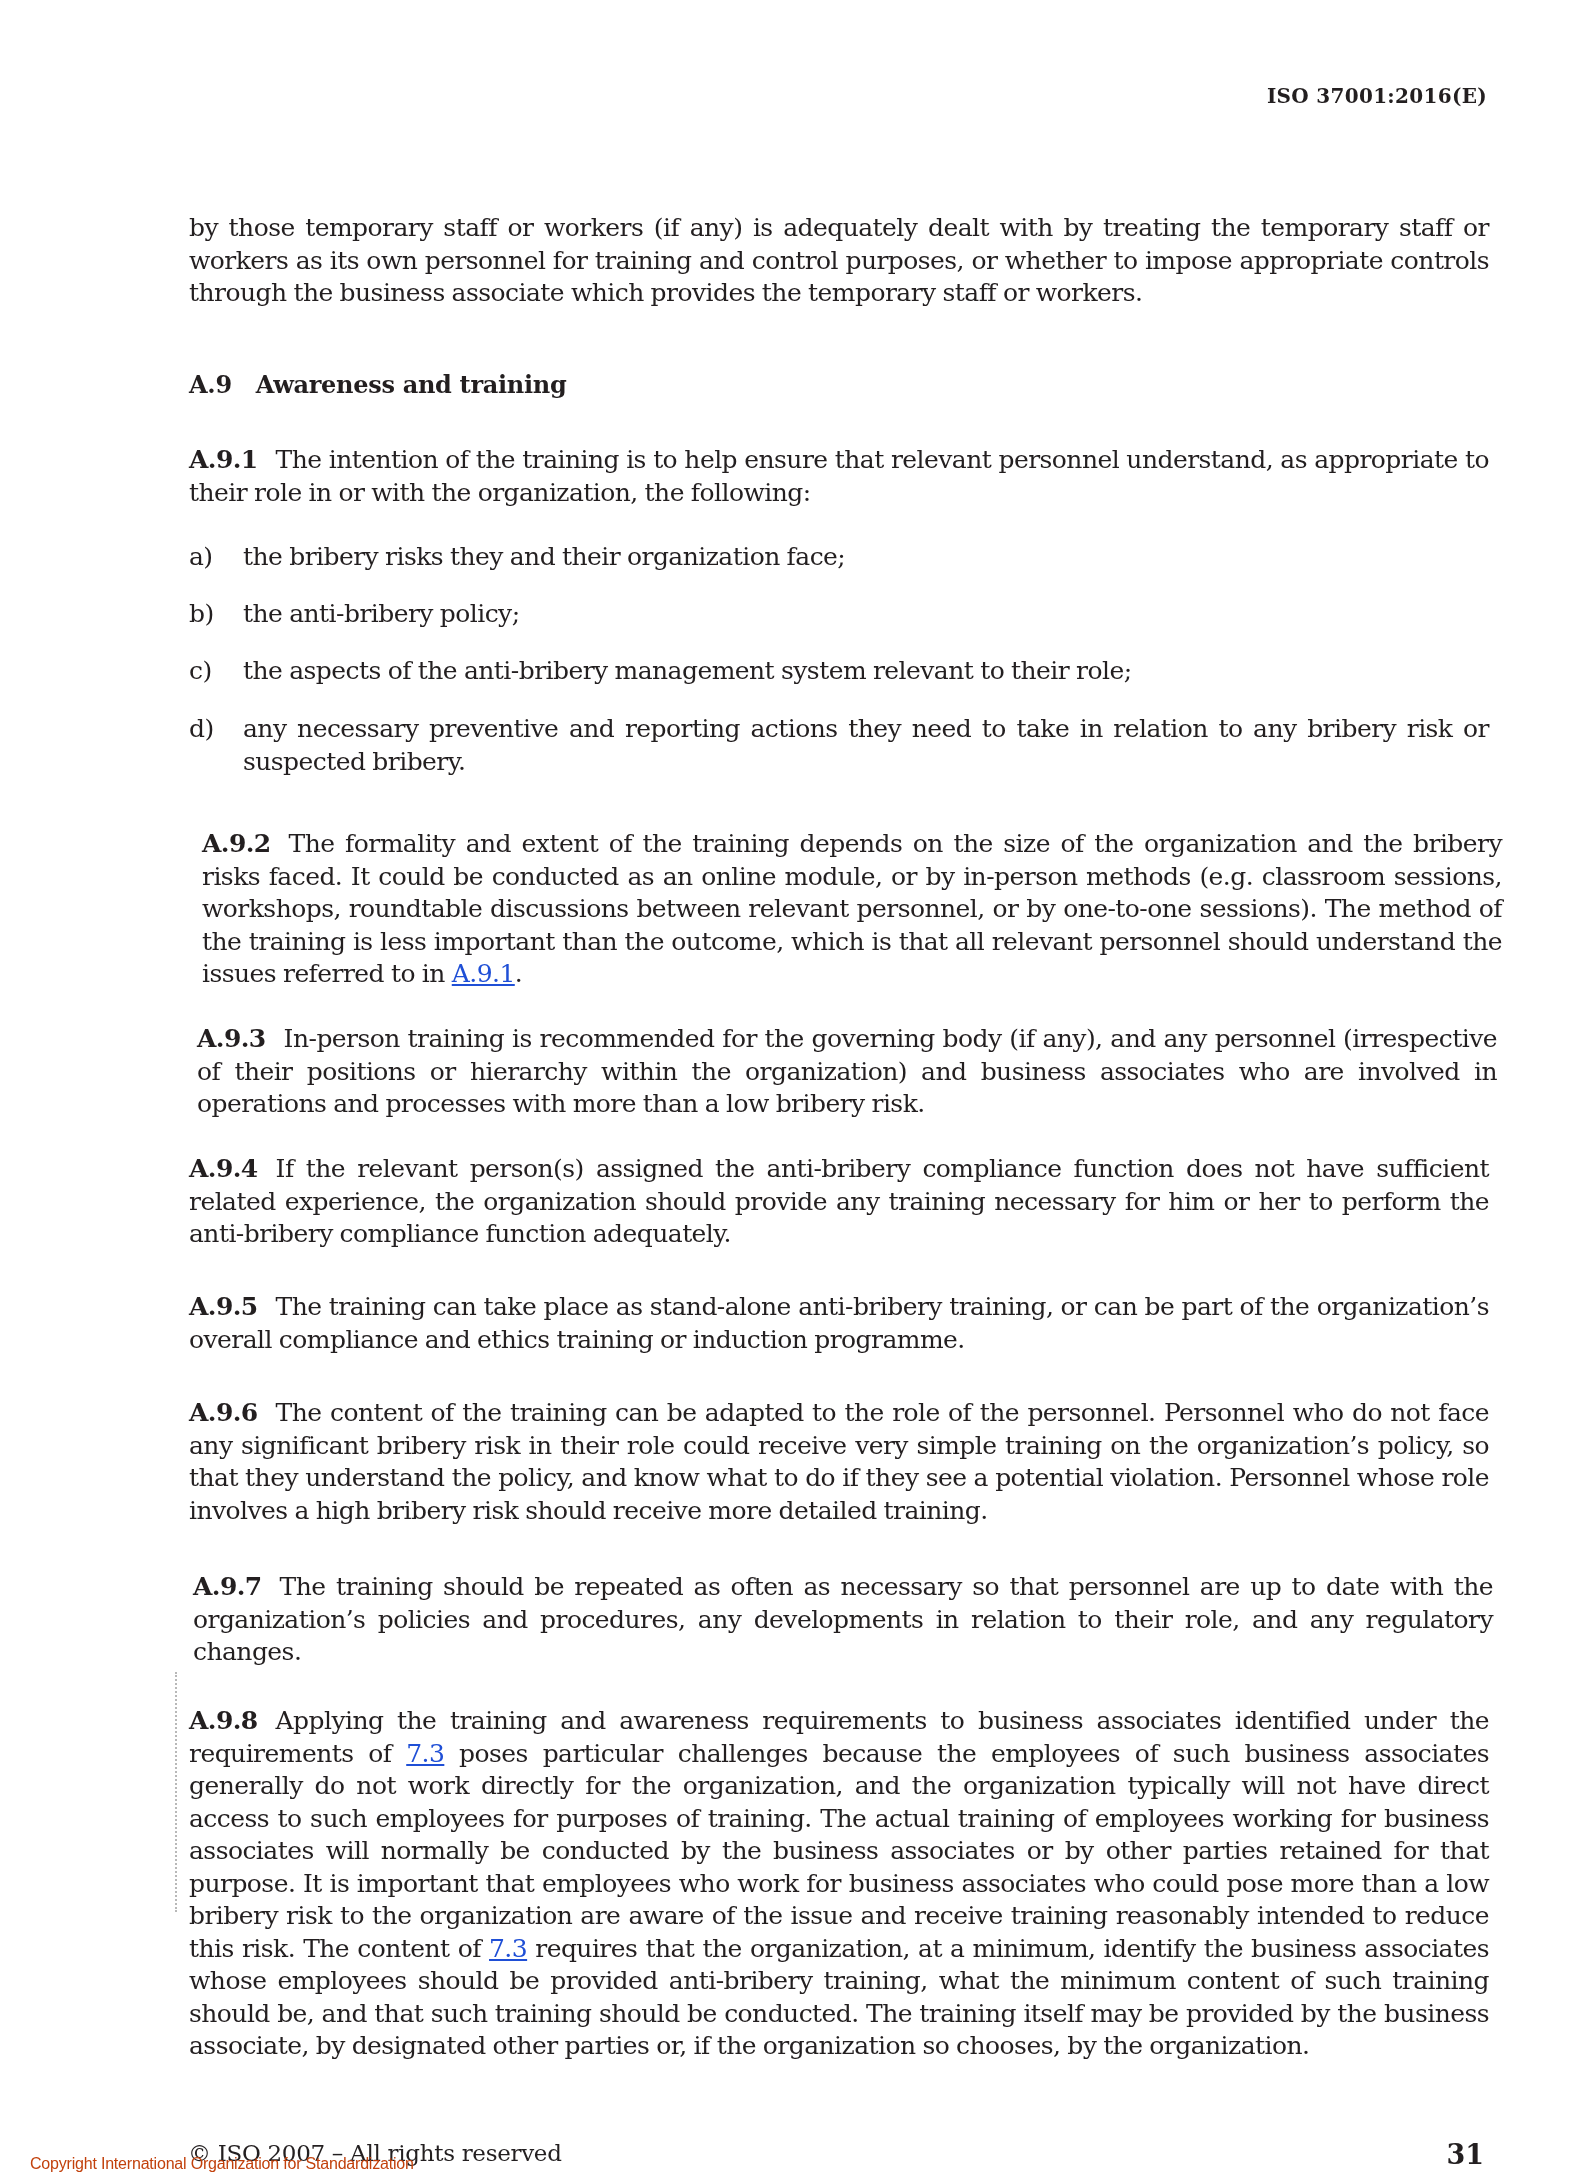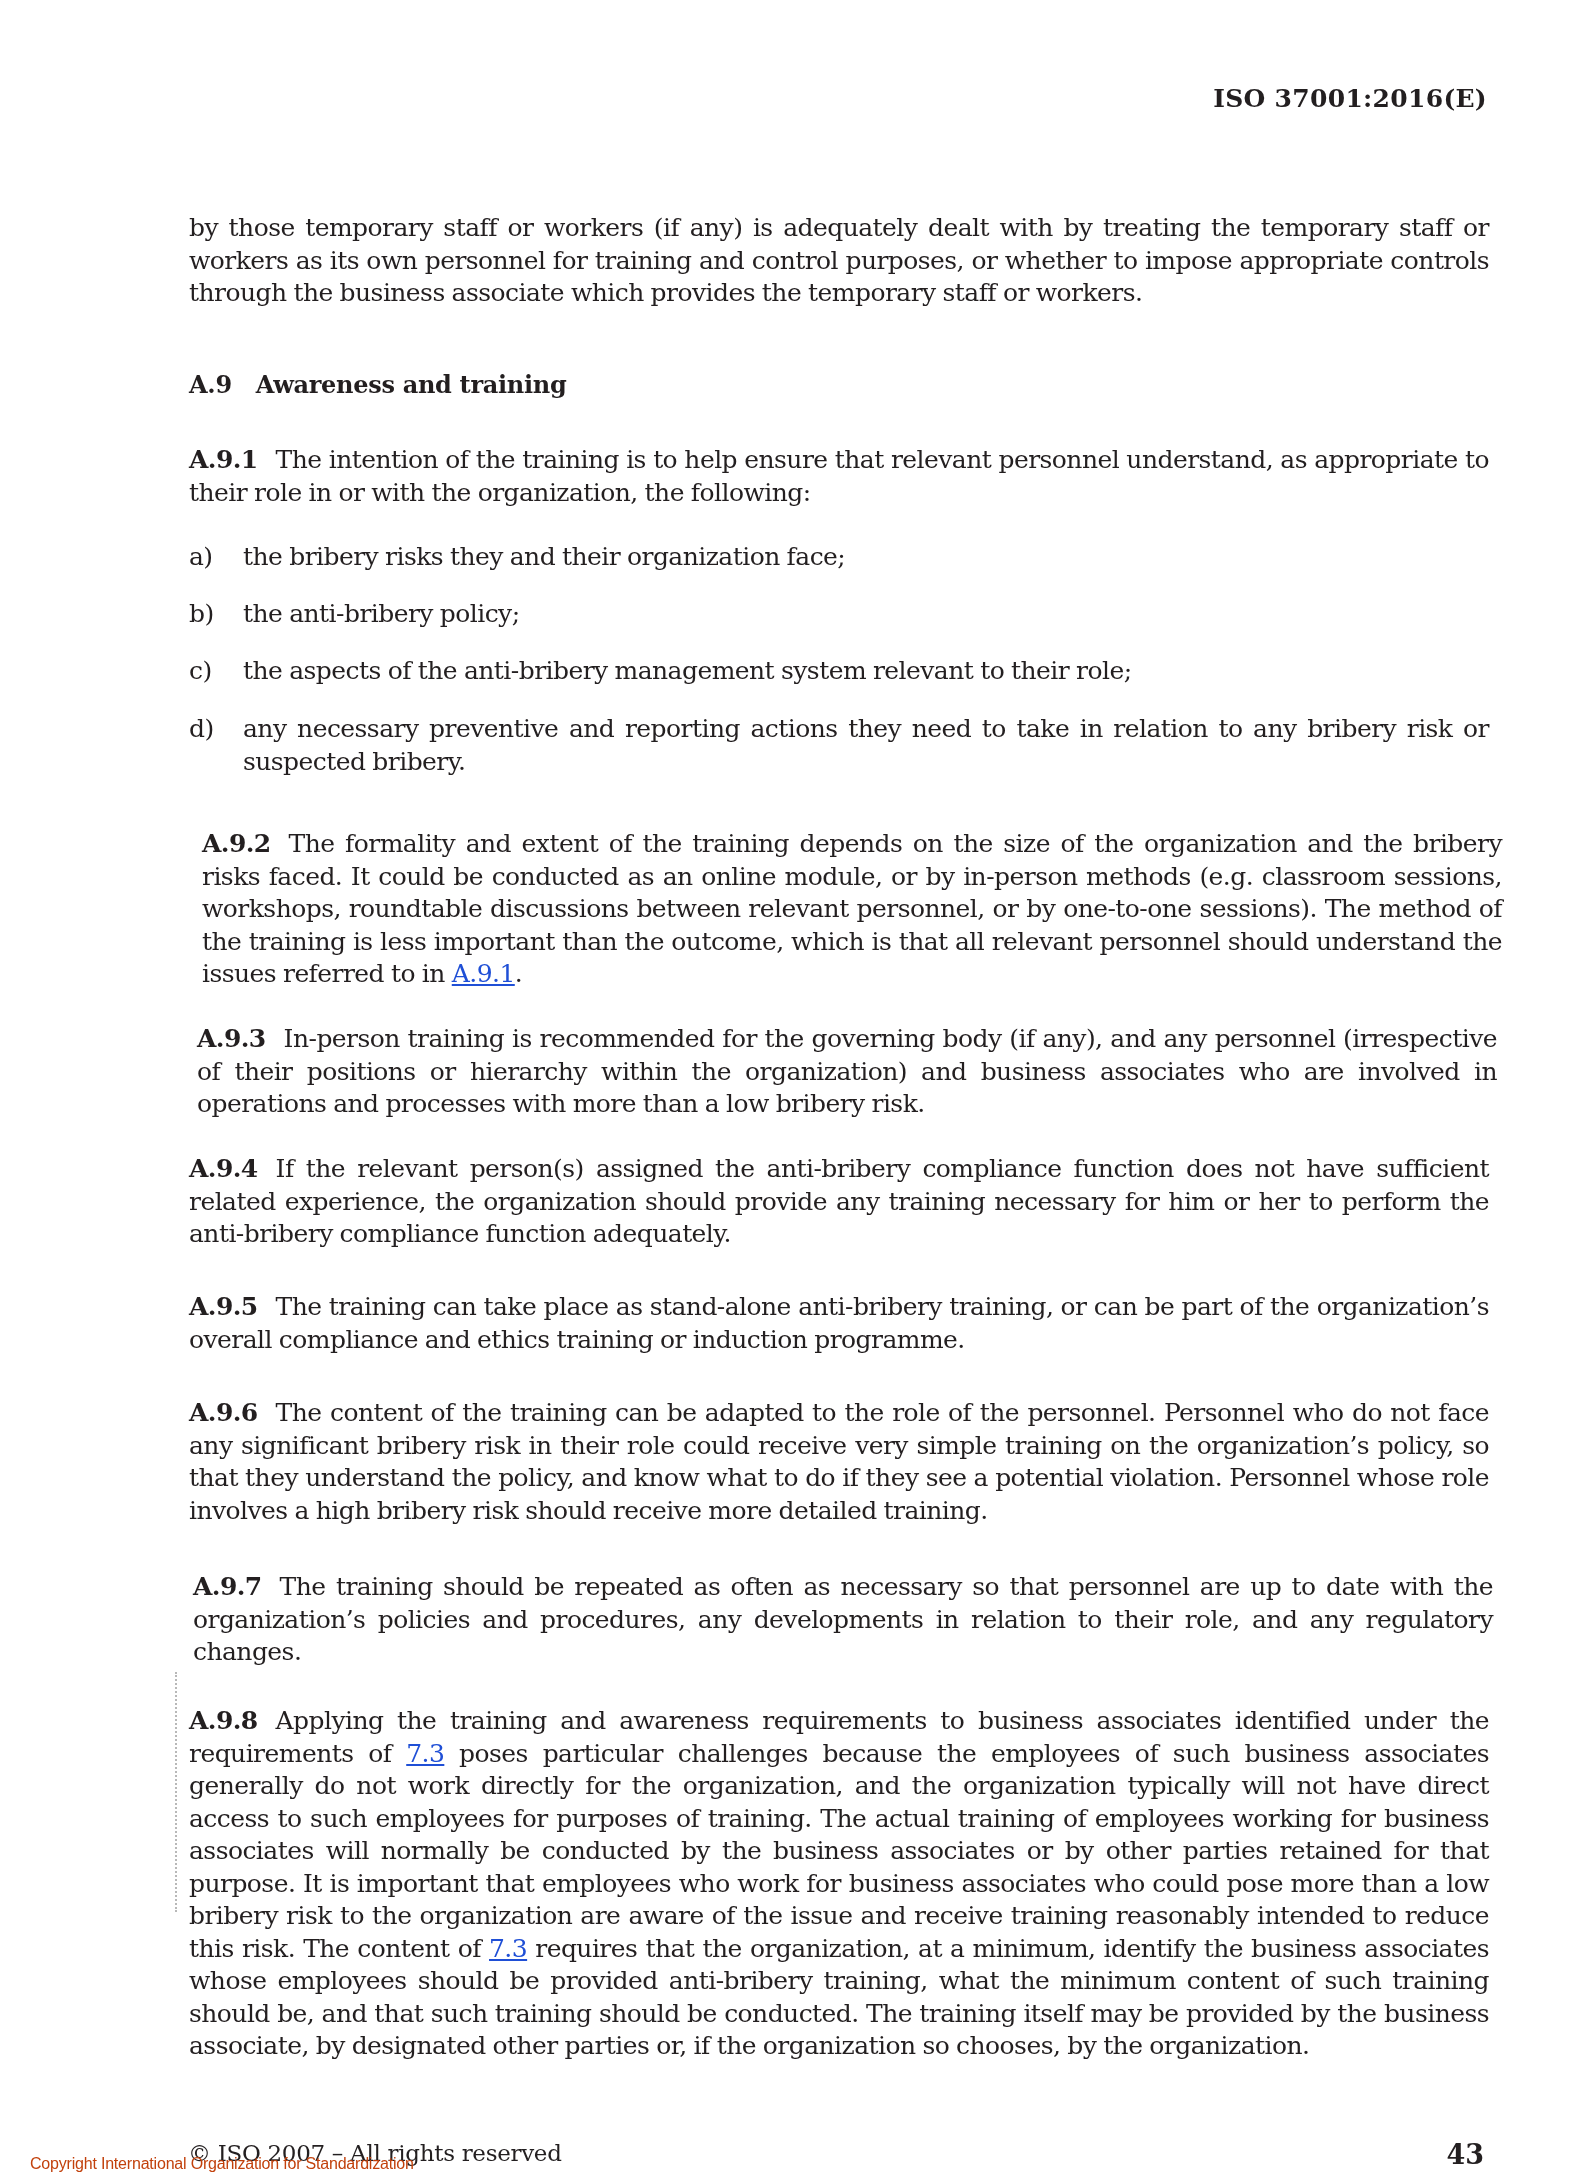--- a/index.html
+++ b/index.html
@@ -3,21 +3,21 @@
 <meta charset="utf-8">
 <style>
   html, body { margin: 0; padding: 0; background: #ffffff; }
   body {
     width: 1587px; height: 2179px; position: relative; overflow: hidden;
     font-family: "DejaVu Serif", "Liberation Serif", serif;
     color: #231f20;
   }
   .header {
     position: absolute; top: 84px; right: 100px;
-    font-weight: bold; font-size: 25px; letter-spacing: 0.3px;
+    font-weight: bold; font-size: 20px; letter-spacing: 0.3px;
   }
   .para {
     position: absolute; left: 189px; width: 1300px;
     font-size: 25px; line-height: 32.5px;
     text-align: justify; text-align-last: left;
     letter-spacing: -0.55px; word-spacing: -0.5px;
   }
   .para .num { font-weight: bold; margin-right: 18px; letter-spacing: -0.6px; }
   .heading {
     position: absolute; left: 189px; top: 370px;
@@ -106,13 +106,13 @@
 </p>
 
 <div class="change-bar"></div>
 
 <p class="para" style="top:1705px; margin:0;">
   <span class="num">A.9.8</span><span>Applying the training and awareness requirements to business associates identified under the requirements of </span><a class="xref" href="#">7.3</a><span> poses particular challenges because the employees of such business associates generally do not work directly for the organization, and the organization typically will not have direct access to such employees for purposes of training. The actual training of employees working for business associates will normally be conducted by the business associates or by other parties retained for that purpose. It is important that employees who work for business associates who could pose more than a low bribery risk to the organization are aware of the issue and receive training reasonably intended to reduce this risk. The content of </span><a class="xref" href="#">7.3</a><span> requires that the organization, at a minimum, identify the business associates whose employees should be provided anti-bribery training, what the minimum content of such training should be, and that such training should be conducted. The training itself may be provided by the business associate, by designated other parties or, if the organization so chooses, by the organization.</span>
 </p>
 
 <div class="footer-copy">© ISO 2007 – All rights reserved</div>
 <div class="footer-stamp">Copyright International Organization for Standardization</div>
-<div class="page-num">43</div>
+<div class="page-num">31</div>
 
 </body></html>

